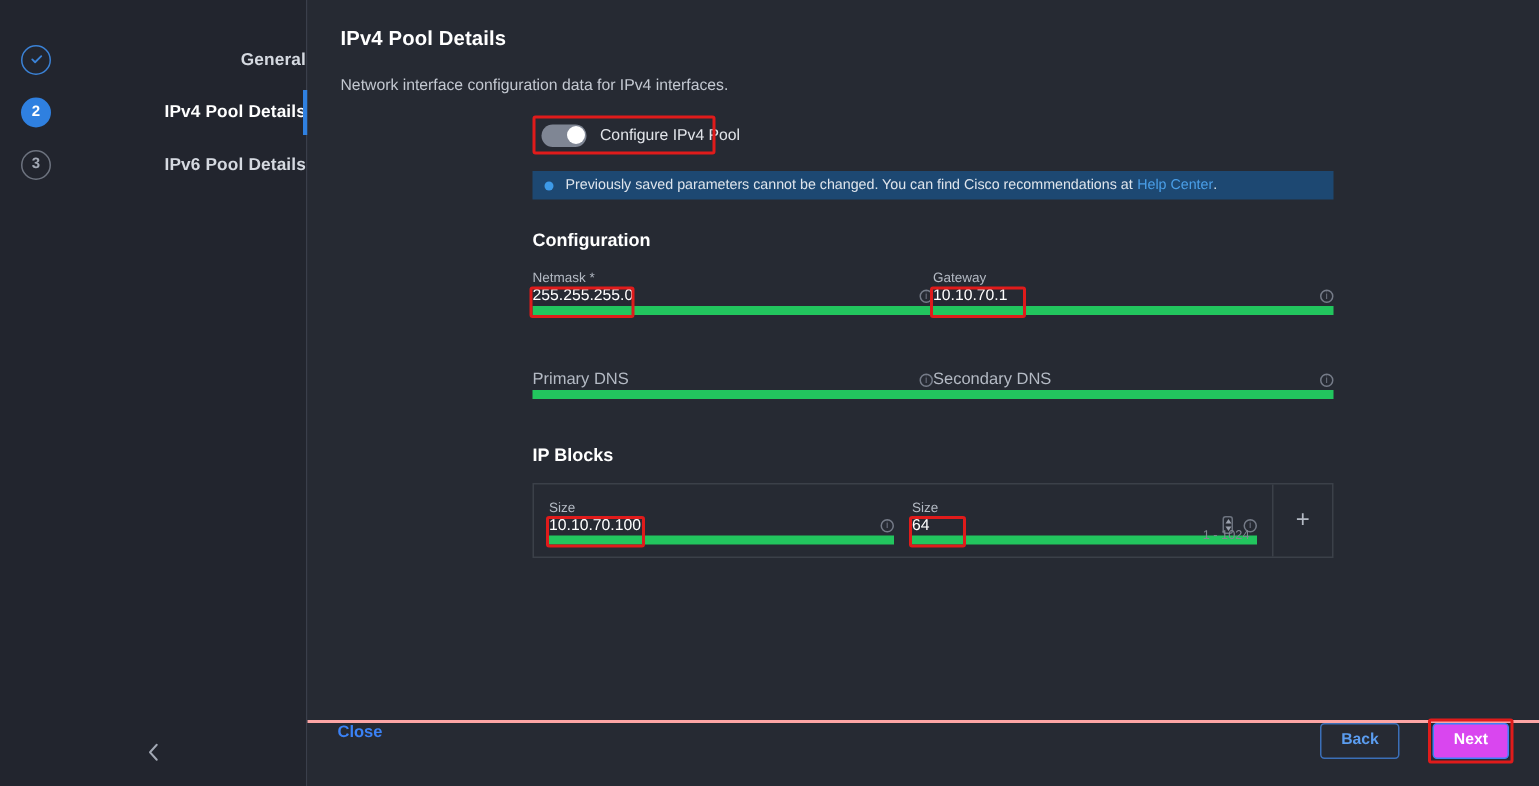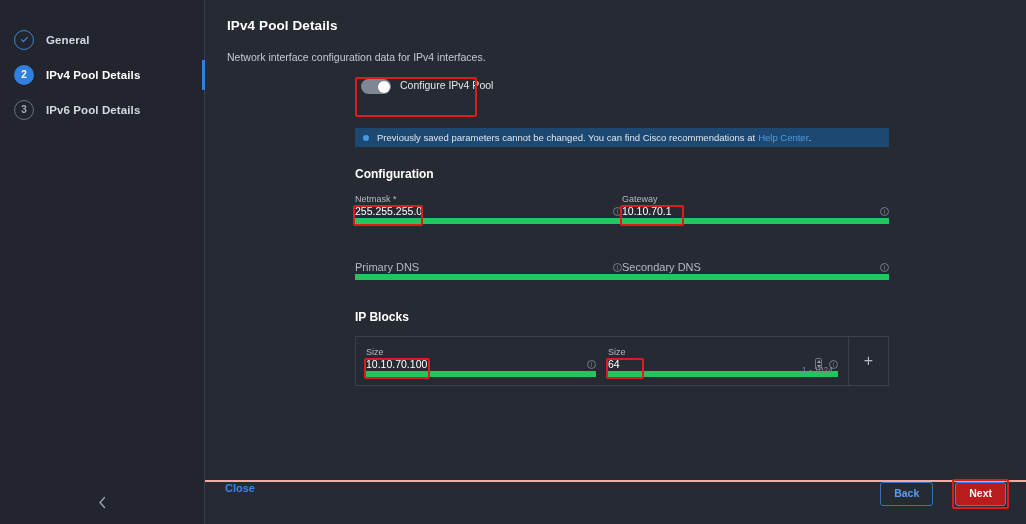--- a/index.html
+++ b/index.html
@@ -39,20 +39,21 @@
     padding-top: 22px;
   }
 
   .step {
     display: flex;
     align-items: center;
     height: 35px;
     padding-left: 14px;
     cursor: pointer;
     position: relative;
+    justify-content: space-between;
   }
 
   .step-marker {
     width: 20px;
     height: 20px;
     border-radius: 50%;
     display: flex;
     align-items: center;
     justify-content: center;
     font-size: 10px;
@@ -136,23 +137,23 @@
     margin-top: 18px;
     font-size: 10.5px;
     color: #c3c8d1;
   }
 
   
   .toggle-row {
     margin-top: 14px;
     margin-left: 128px;
     display: flex;
-    align-items: flex-start;
+    align-items: center;
     width: 122px;
-    height: 40px;
+    height: 26px;
     padding: 2px 6px;
     position: relative;
   }
 
   .annot-box {
     position: absolute;
     border: 2px solid #e01b1b;
     border-radius: 2px;
     pointer-events: none;
   }
@@ -375,21 +376,21 @@
     padding: 5px 13px;
     cursor: pointer;
     line-height: 1.1;
   }
   .btn-back {
     border: 1px solid #3b6fb8;
     color: #5b9df0;
     background: transparent;
   }
   .btn-next {
-    background: #b91c1c;
+    background: #d946ef;
     color: #ffffff;
     border: 1px solid #3b82f6;
   }
 </style>
 </head>
 <body>
 
 <div class="app">
 
   <div class="sidebar">

